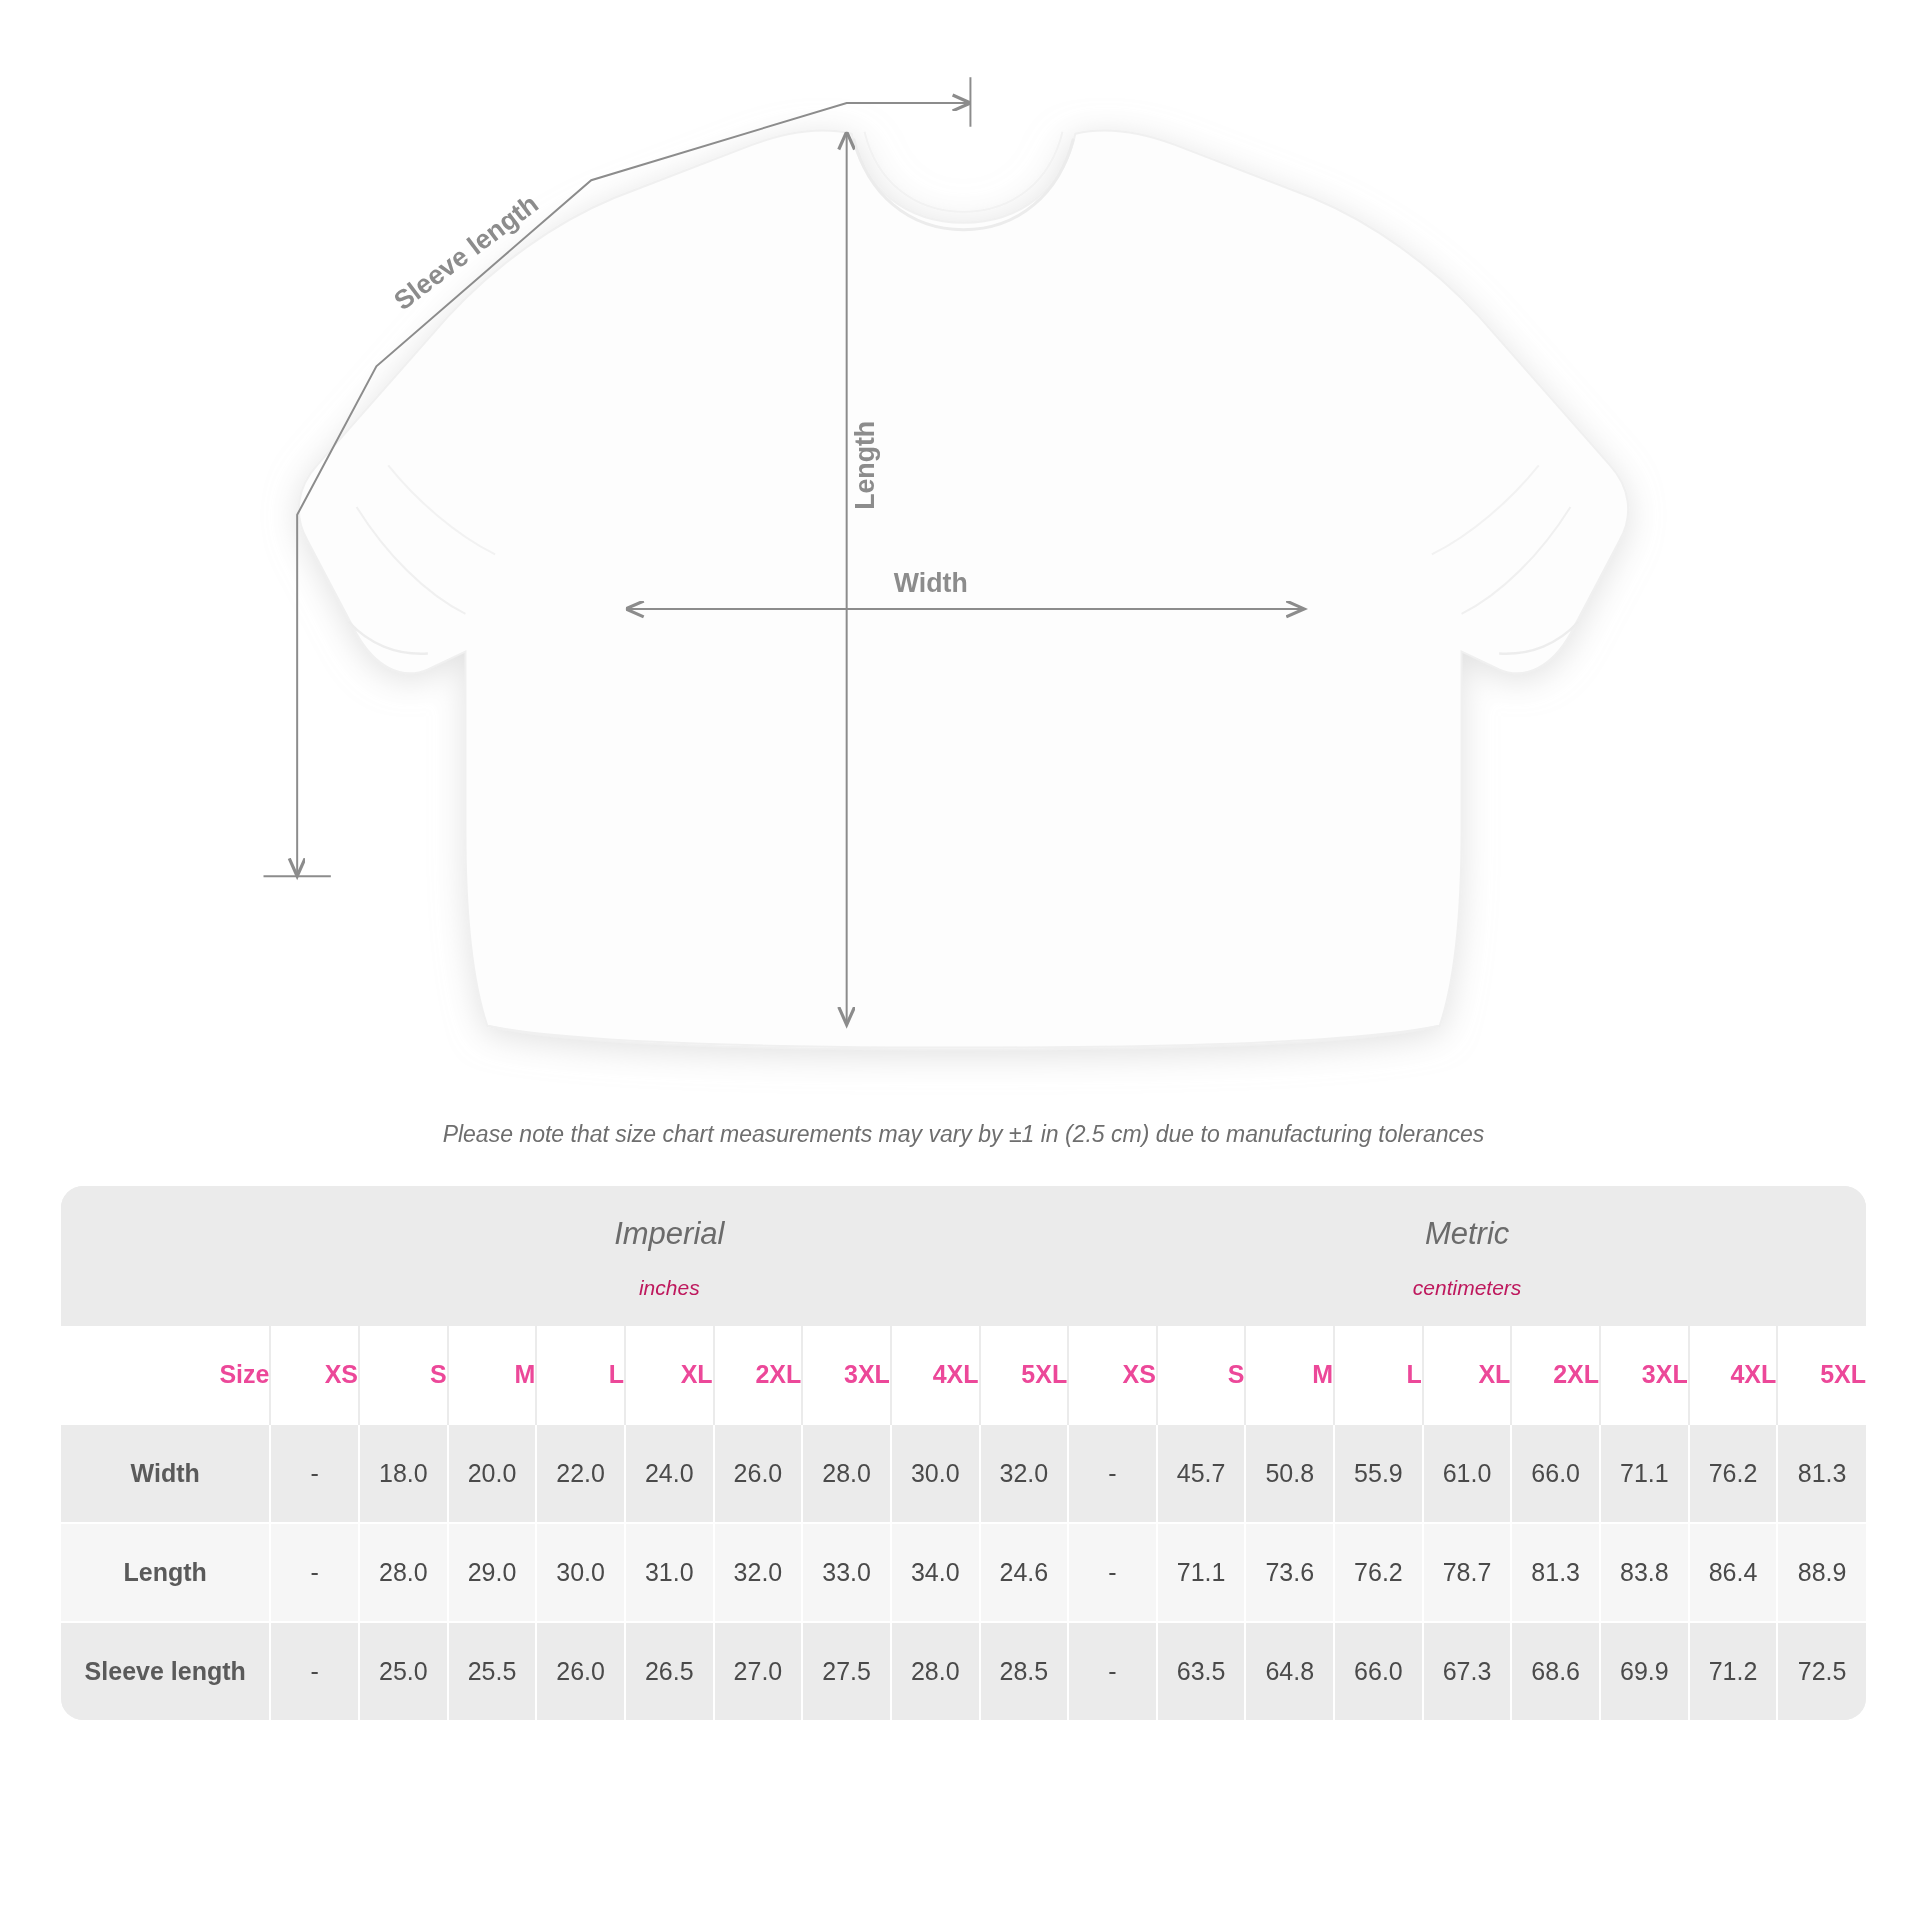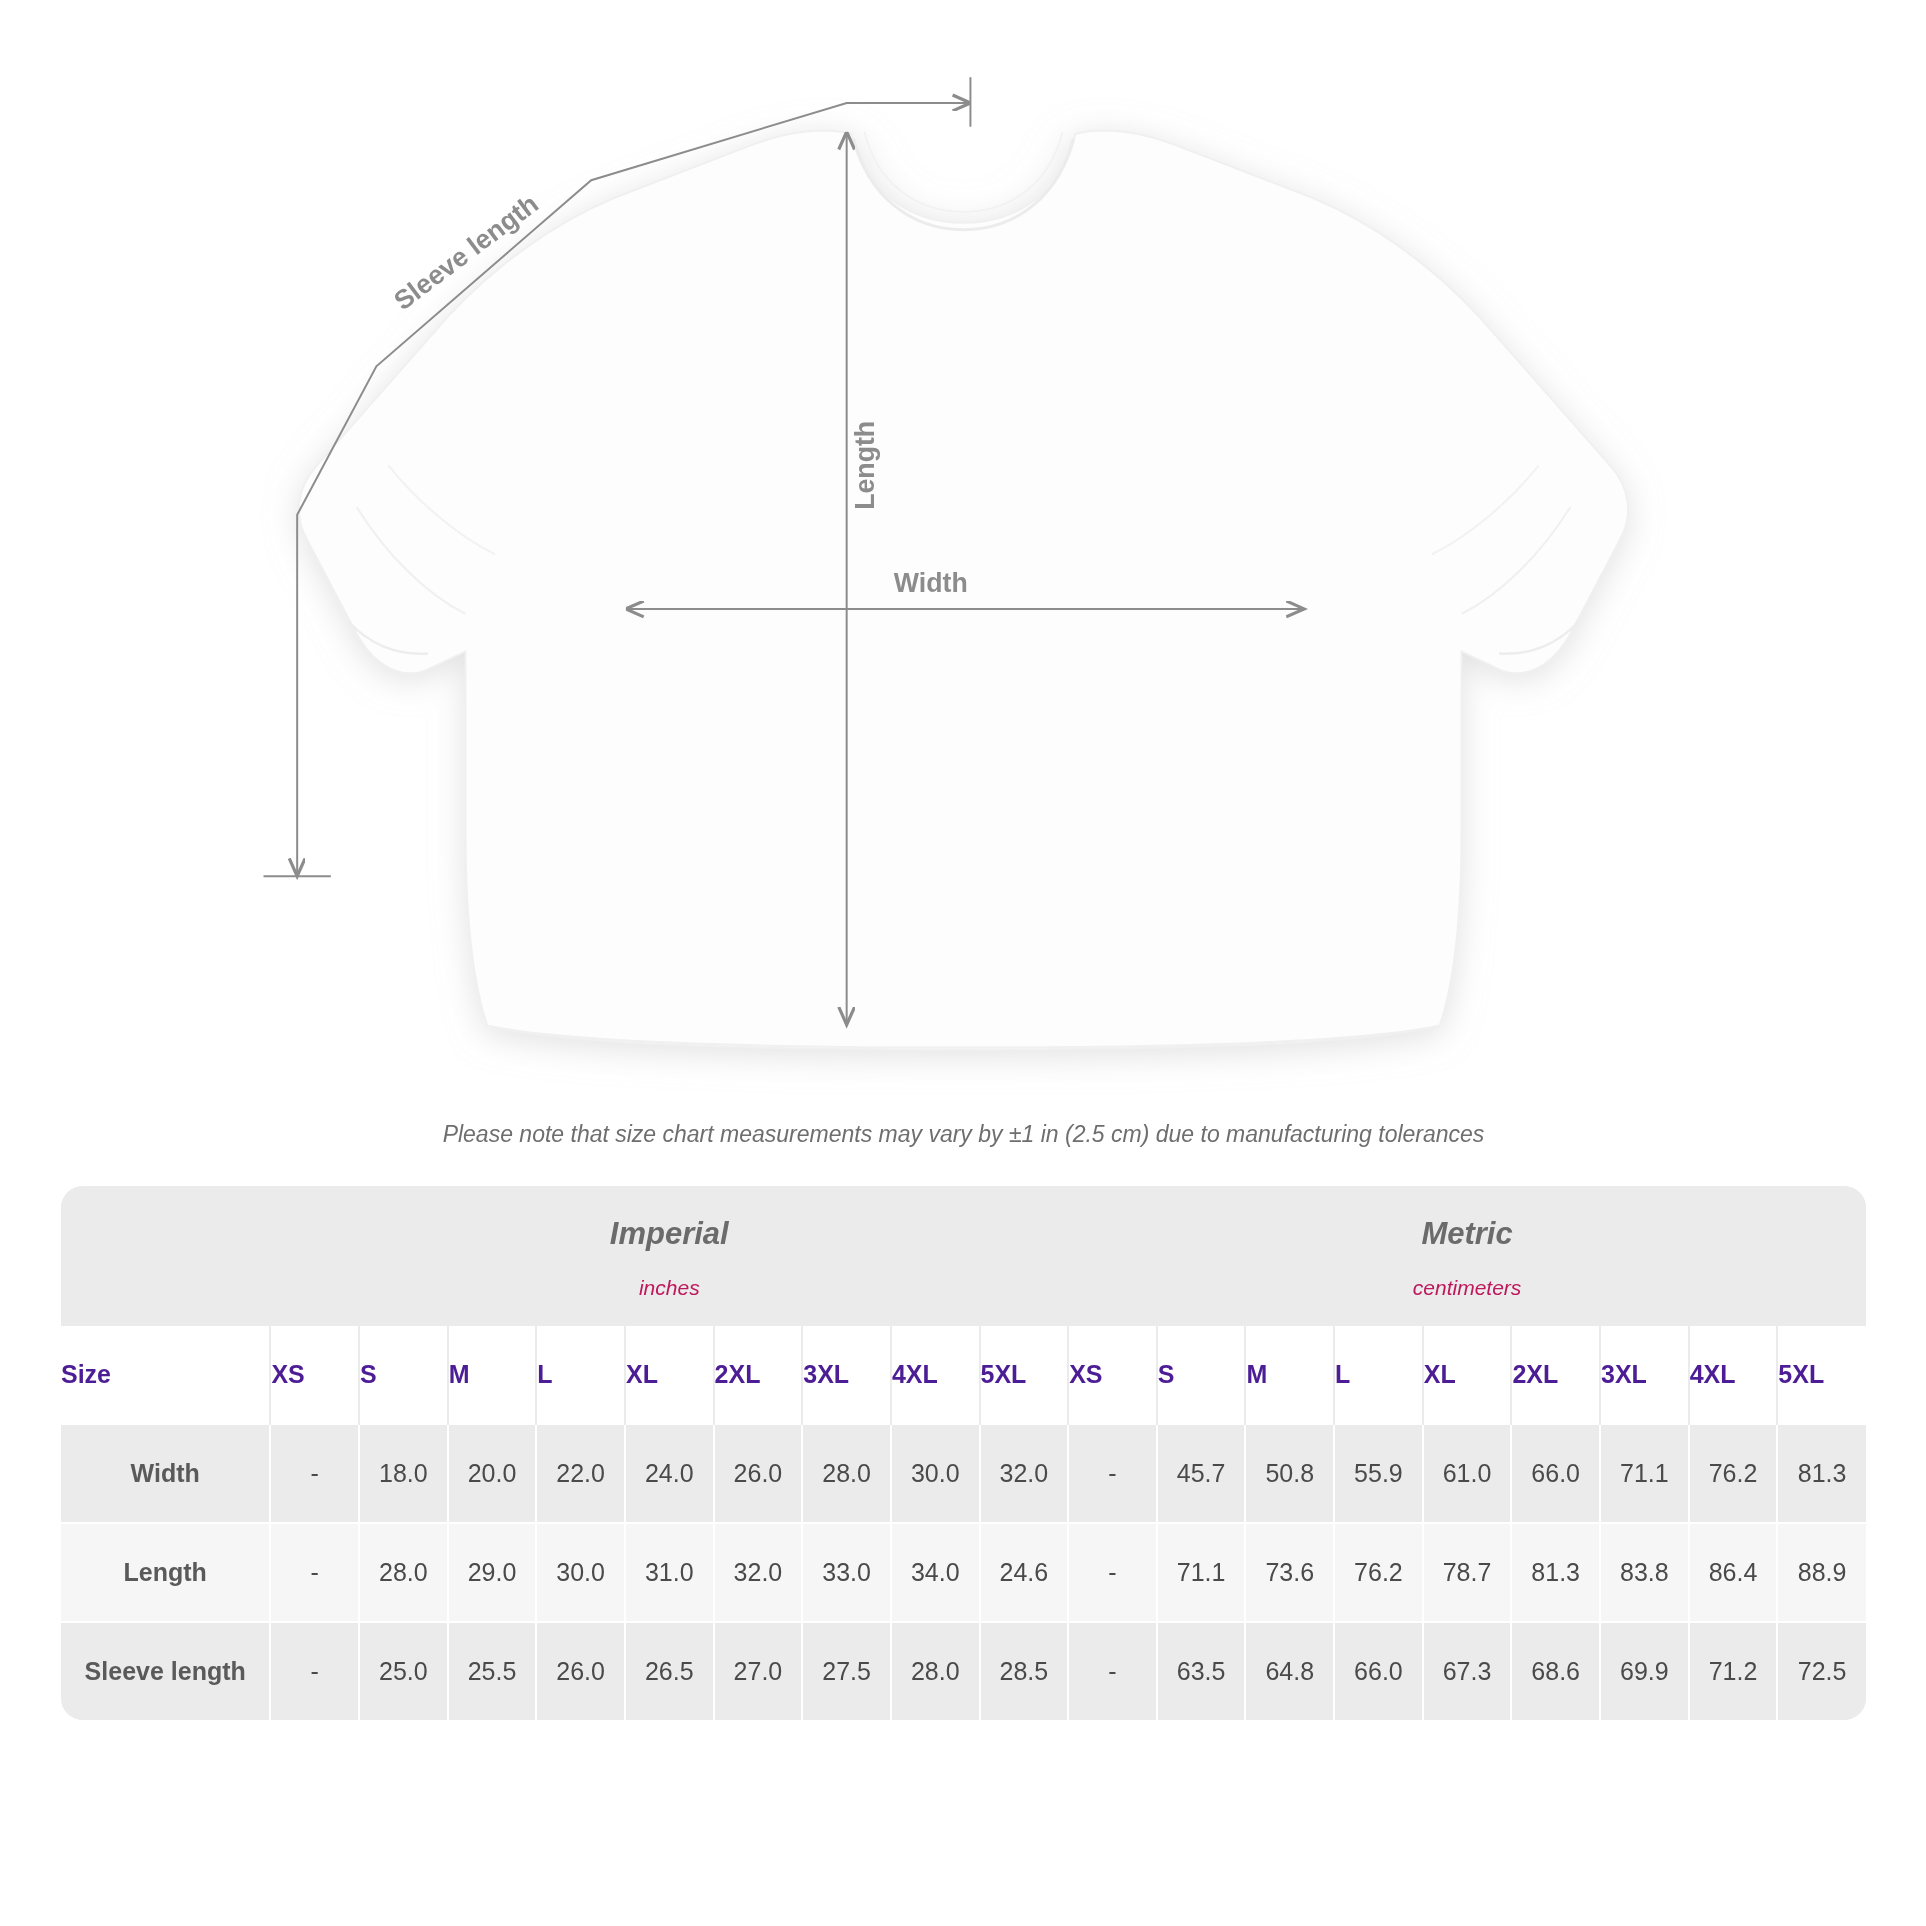--- a/index.html
+++ b/index.html
@@ -59,36 +59,36 @@
     table-layout: fixed;
   }
   .unit-head td {
     background: #ebebeb;
     text-align: center;
     padding: 30px 0 26px 0;
     border: none;
   }
   .unit-name {
     font-size: 31px;
-    font-weight: bold;
+    font-weight: normal;
     font-style: italic;
     color: #6b6b6b;
   }
   .unit-sub {
     font-size: 21px;
     font-style: italic;
     color: #be185d;
     margin-top: 24px;
   }
   .size-row td {
     background: #ffffff;
-    text-align: left;
+    text-align: right;
     font-size: 25px;
     font-weight: bold;
-    color: #4c1d95;
+    color: #ec4899;
     padding: 34px 0;
     border-right: 2px solid #ebebeb;
   }
   .size-row td:last-child { border-right: none; }
 
   .data-row td {
     text-align: center;
     font-size: 25px;
     color: #4a4a4a;
     padding: 34px 0;

